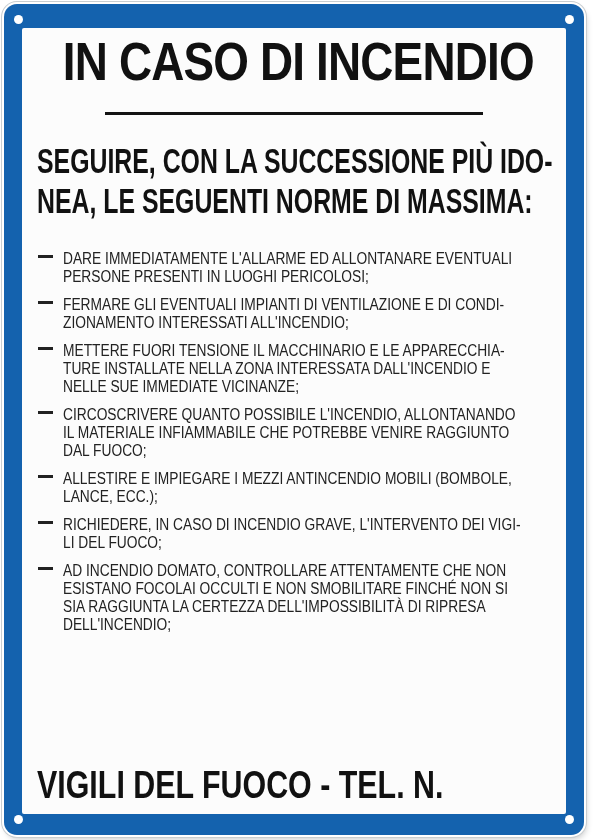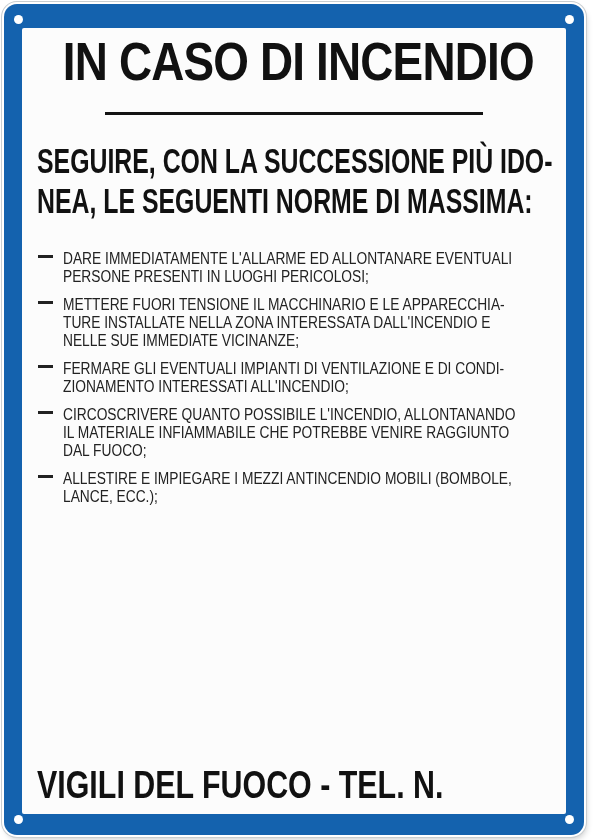--- a/index.html
+++ b/index.html
@@ -144,38 +144,50 @@
 NEA, LE SEGUENTI NORME DI MASSIMA:</div>
 
       <div class="list">
           <div class="item">
             <span class="dash"></span>
             <span class="item-text">DARE IMMEDIATAMENTE L'ALLARME ED ALLONTANARE EVENTUALI
 PERSONE PRESENTI IN LUOGHI PERICOLOSI;</span>
           </div>
           <div class="item">
             <span class="dash"></span>
+            <span class="item-text">FERMARE GLI EVENTUALI IMPIANTI DI VENTILAZIONE E DI CONDI-
+ZIONAMENTO INTERESSATI ALL'INCENDIO;</span>
+          </div>
+          <div class="item">
+            <span class="dash"></span>
             <span class="item-text">METTERE FUORI TENSIONE IL MACCHINARIO E LE APPARECCHIA-
 TURE INSTALLATE NELLA ZONA INTERESSATA DALL'INCENDIO E
 NELLE SUE IMMEDIATE VICINANZE;</span>
-          </div>
-          <div class="item">
-            <span class="dash"></span>
-            <span class="item-text">FERMARE GLI EVENTUALI IMPIANTI DI VENTILAZIONE E DI CONDI-
-ZIONAMENTO INTERESSATI ALL'INCENDIO;</span>
           </div>
           <div class="item">
             <span class="dash"></span>
             <span class="item-text">CIRCOSCRIVERE QUANTO POSSIBILE L'INCENDIO, ALLONTANANDO
 IL MATERIALE INFIAMMABILE CHE POTREBBE VENIRE RAGGIUNTO
 DAL FUOCO;</span>
           </div>
           <div class="item">
             <span class="dash"></span>
             <span class="item-text">ALLESTIRE E IMPIEGARE I MEZZI ANTINCENDIO MOBILI (BOMBOLE,
 LANCE, ECC.);</span>
           </div>
+          <div class="item">
+            <span class="dash"></span>
+            <span class="item-text">RICHIEDERE, IN CASO DI INCENDIO GRAVE, L'INTERVENTO DEI VIGI-
+LI DEL FUOCO;</span>
+          </div>
+          <div class="item">
+            <span class="dash"></span>
+            <span class="item-text">AD INCENDIO DOMATO, CONTROLLARE ATTENTAMENTE CHE NON
+ESISTANO FOCOLAI OCCULTI E NON SMOBILITARE FINCHÉ NON SI
+SIA RAGGIUNTA LA CERTEZZA DELL'IMPOSSIBILITÀ DI RIPRESA
+DELL'INCENDIO;</span>
+          </div>
         </div>
 
       <div class="footer">VIGILI DEL FUOCO - TEL. N.</div>
     </div>
   </div>
 </div>
 
 </body></html>

